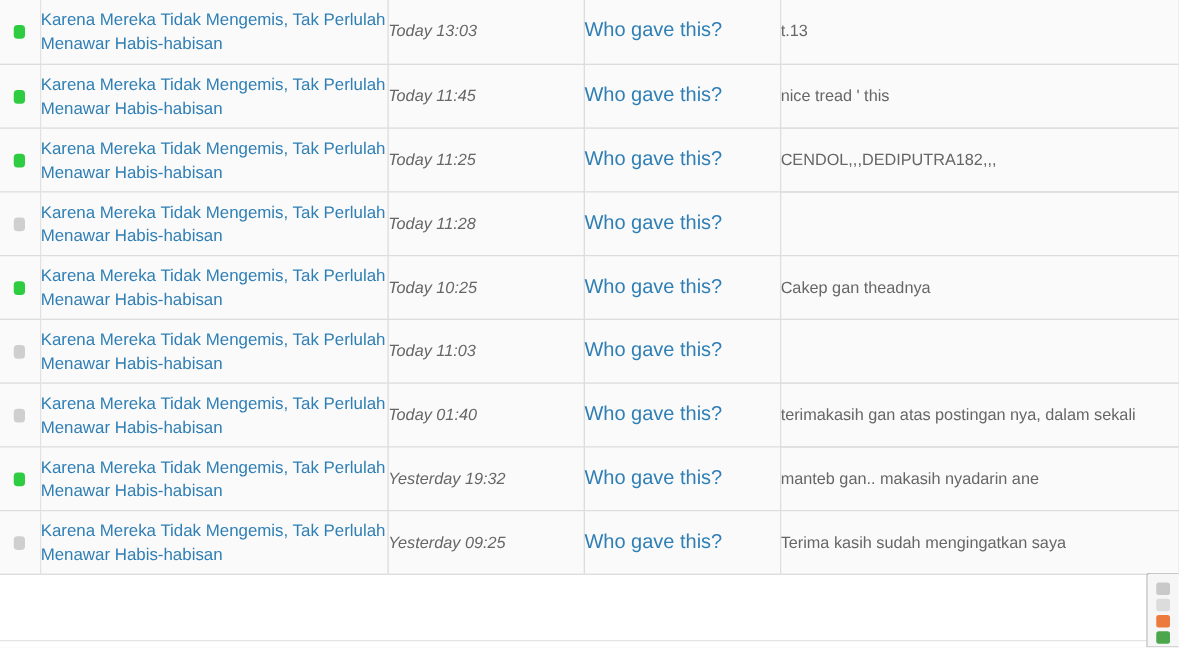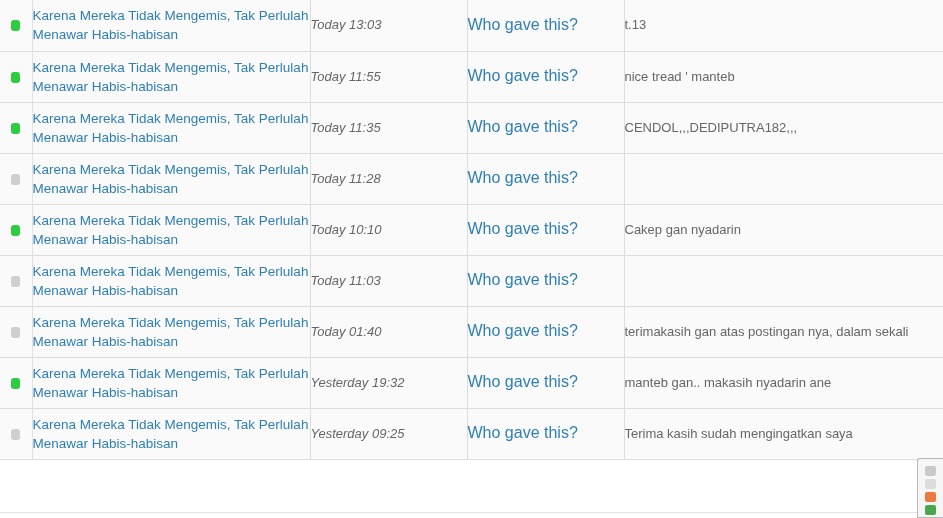--- a/index.html
+++ b/index.html
@@ -152,50 +152,50 @@
         </td>
         <td class="cell-time">Today 13:03</td>
         <td class="cell-who"><a class="who-link" href="#">Who gave this?</a></td>
         <td class="cell-comment">t.13</td>
       </tr>
       <tr>
         <td class="cell-status"><span class="dot unread"></span></td>
         <td class="cell-title">
           <a class="thread-link" href="#">Karena Mereka Tidak Mengemis, Tak Perlulah Menawar Habis-habisan</a>
         </td>
-        <td class="cell-time">Today 11:55</td>
-        <td class="cell-who"><a class="who-link" href="#">Who gave this?</a></td>
-        <td class="cell-comment">nice tread ' manteb</td>
-      </tr>
-      <tr>
-        <td class="cell-status"><span class="dot unread"></span></td>
-        <td class="cell-title">
-          <a class="thread-link" href="#">Karena Mereka Tidak Mengemis, Tak Perlulah Menawar Habis-habisan</a>
-        </td>
-        <td class="cell-time">Today 11:35</td>
+        <td class="cell-time">Today 11:45</td>
+        <td class="cell-who"><a class="who-link" href="#">Who gave this?</a></td>
+        <td class="cell-comment">nice tread ' this</td>
+      </tr>
+      <tr>
+        <td class="cell-status"><span class="dot unread"></span></td>
+        <td class="cell-title">
+          <a class="thread-link" href="#">Karena Mereka Tidak Mengemis, Tak Perlulah Menawar Habis-habisan</a>
+        </td>
+        <td class="cell-time">Today 11:25</td>
         <td class="cell-who"><a class="who-link" href="#">Who gave this?</a></td>
         <td class="cell-comment">CENDOL,,,DEDIPUTRA182,,,</td>
       </tr>
       <tr>
         <td class="cell-status"><span class="dot read"></span></td>
         <td class="cell-title">
           <a class="thread-link" href="#">Karena Mereka Tidak Mengemis, Tak Perlulah Menawar Habis-habisan</a>
         </td>
         <td class="cell-time">Today 11:28</td>
         <td class="cell-who"><a class="who-link" href="#">Who gave this?</a></td>
         <td class="cell-comment"></td>
       </tr>
       <tr>
         <td class="cell-status"><span class="dot unread"></span></td>
         <td class="cell-title">
           <a class="thread-link" href="#">Karena Mereka Tidak Mengemis, Tak Perlulah Menawar Habis-habisan</a>
         </td>
-        <td class="cell-time">Today 10:10</td>
-        <td class="cell-who"><a class="who-link" href="#">Who gave this?</a></td>
-        <td class="cell-comment">Cakep gan nyadarin</td>
+        <td class="cell-time">Today 10:25</td>
+        <td class="cell-who"><a class="who-link" href="#">Who gave this?</a></td>
+        <td class="cell-comment">Cakep gan theadnya</td>
       </tr>
       <tr>
         <td class="cell-status"><span class="dot read"></span></td>
         <td class="cell-title">
           <a class="thread-link" href="#">Karena Mereka Tidak Mengemis, Tak Perlulah Menawar Habis-habisan</a>
         </td>
         <td class="cell-time">Today 11:03</td>
         <td class="cell-who"><a class="who-link" href="#">Who gave this?</a></td>
         <td class="cell-comment"></td>
       </tr>

